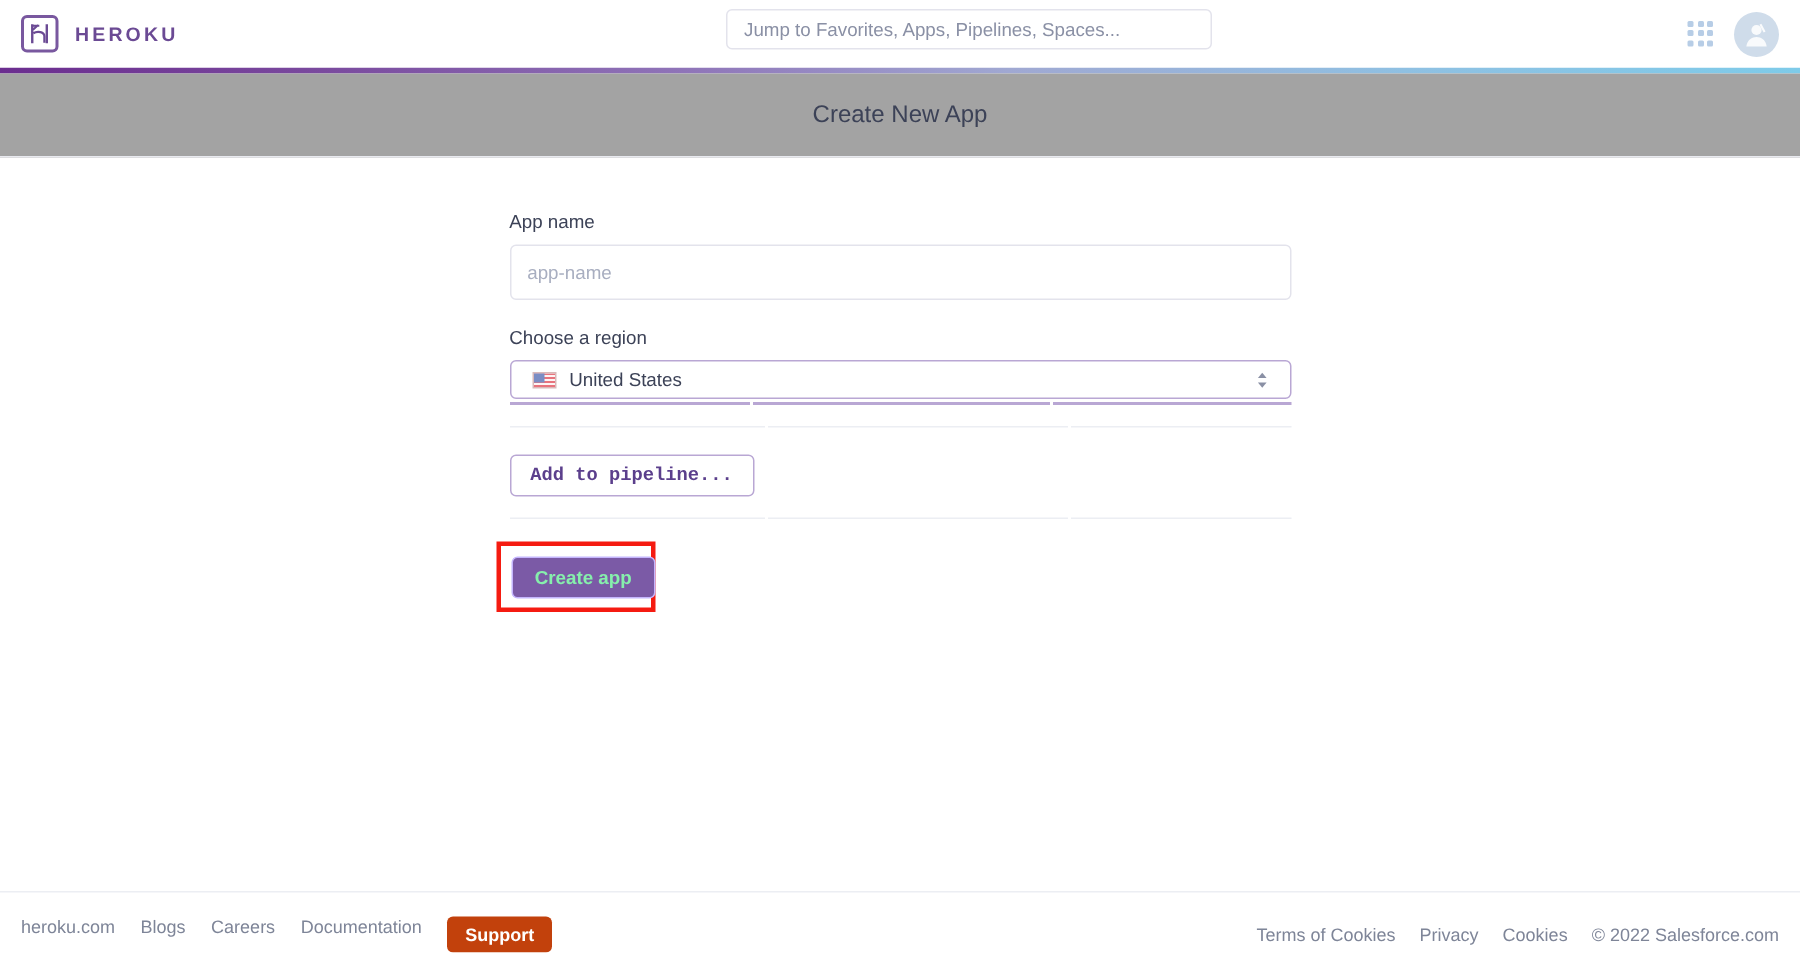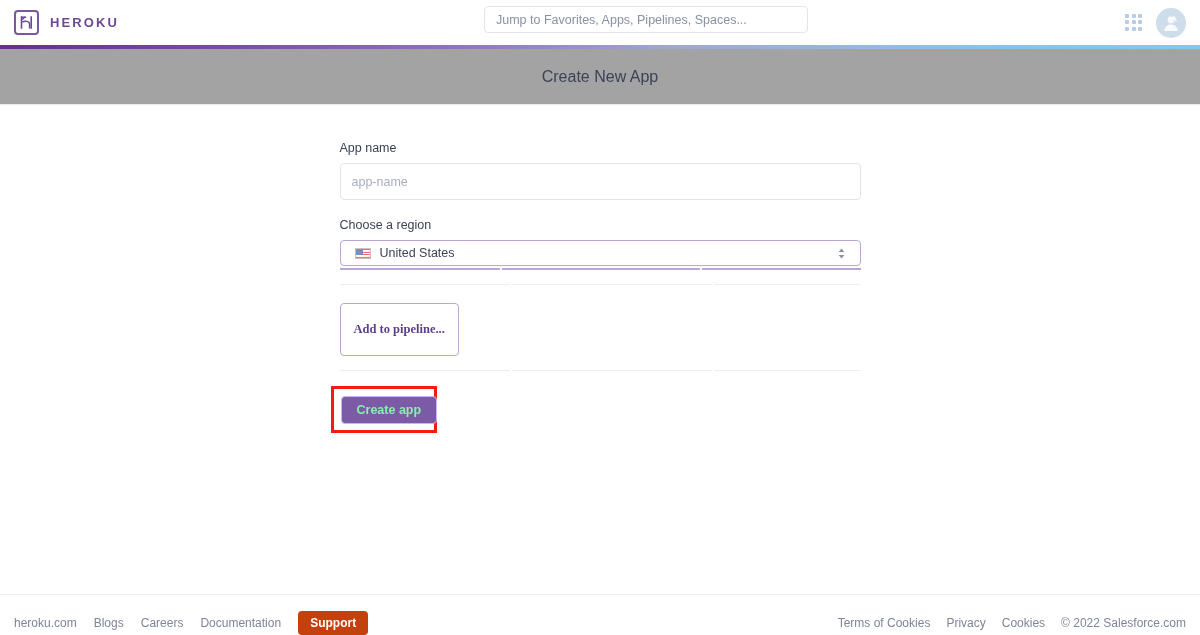--- a/index.html
+++ b/index.html
@@ -225,23 +225,23 @@
   .divider span:nth-child(2) { flex: 0 0 200px; }
   .divider span:nth-child(3) { flex: 1 1 auto; }
 
   .pipeline-row { margin-top: 17px; }
   .btn-outline {
     border: 1px solid #b9a7d4;
     border-radius: 4px;
     background: #fff;
     color: #5b3f8c;
     font-size: 12.5px;
-    font-family: Liberation Serif, serif;
+    font-family: Liberation Mono, monospace;
     font-weight: bold;
-    padding: 18px 13px;
+    padding: 6px 13px;
     cursor: pointer;
   }
 
   .create-row {
     margin-top: 14px;
     position: relative;
     height: 50px;
   }
   .highlight-box {
     position: absolute;
@@ -276,21 +276,21 @@
     width: 100%;
     height: 41px;
     border-top: 1px solid #eceef3;
     display: flex;
     align-items: center;
     padding: 0 14px;
     background: #fff;
   }
   .footer-left, .footer-right {
     display: flex;
-    align-items: center;
+    align-items: flex-start;
     gap: 17px;
     margin-top: 16px;
   }
   .footer-right { margin-left: auto; gap: 16px; }
   .footer-link {
     font-size: 12px;
     color: #7e8598;
     text-decoration: none;
     cursor: pointer;
   }

